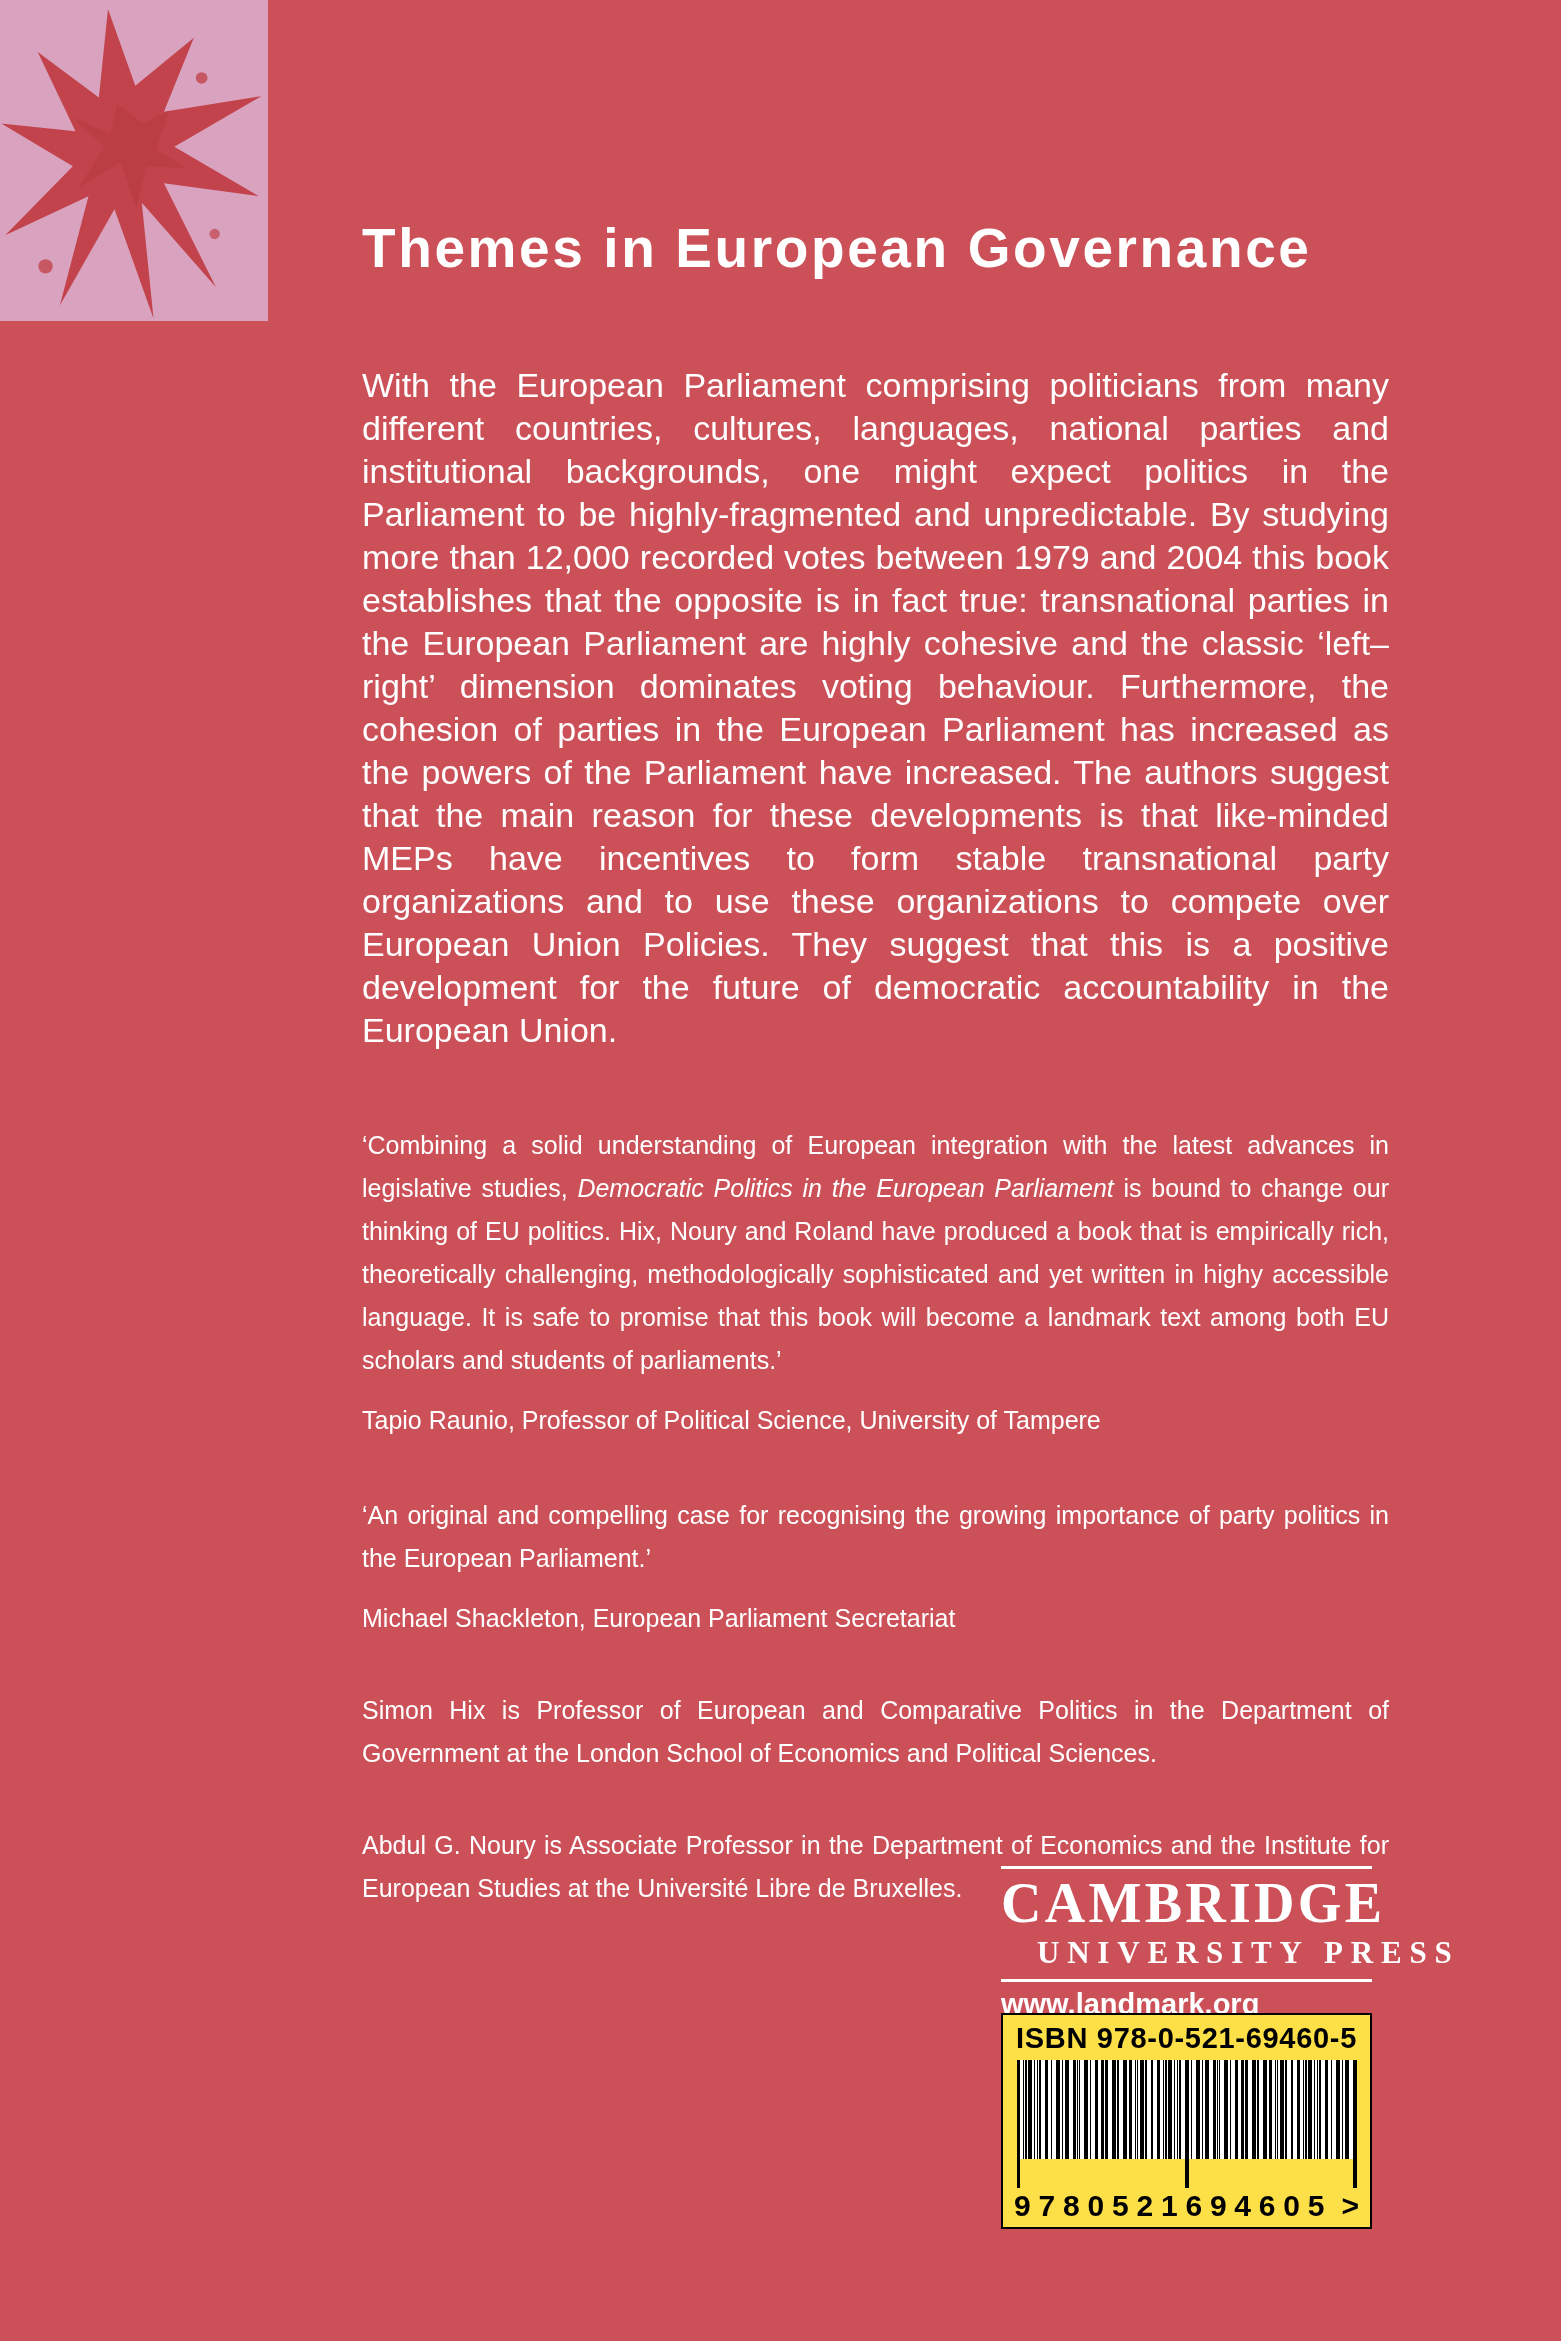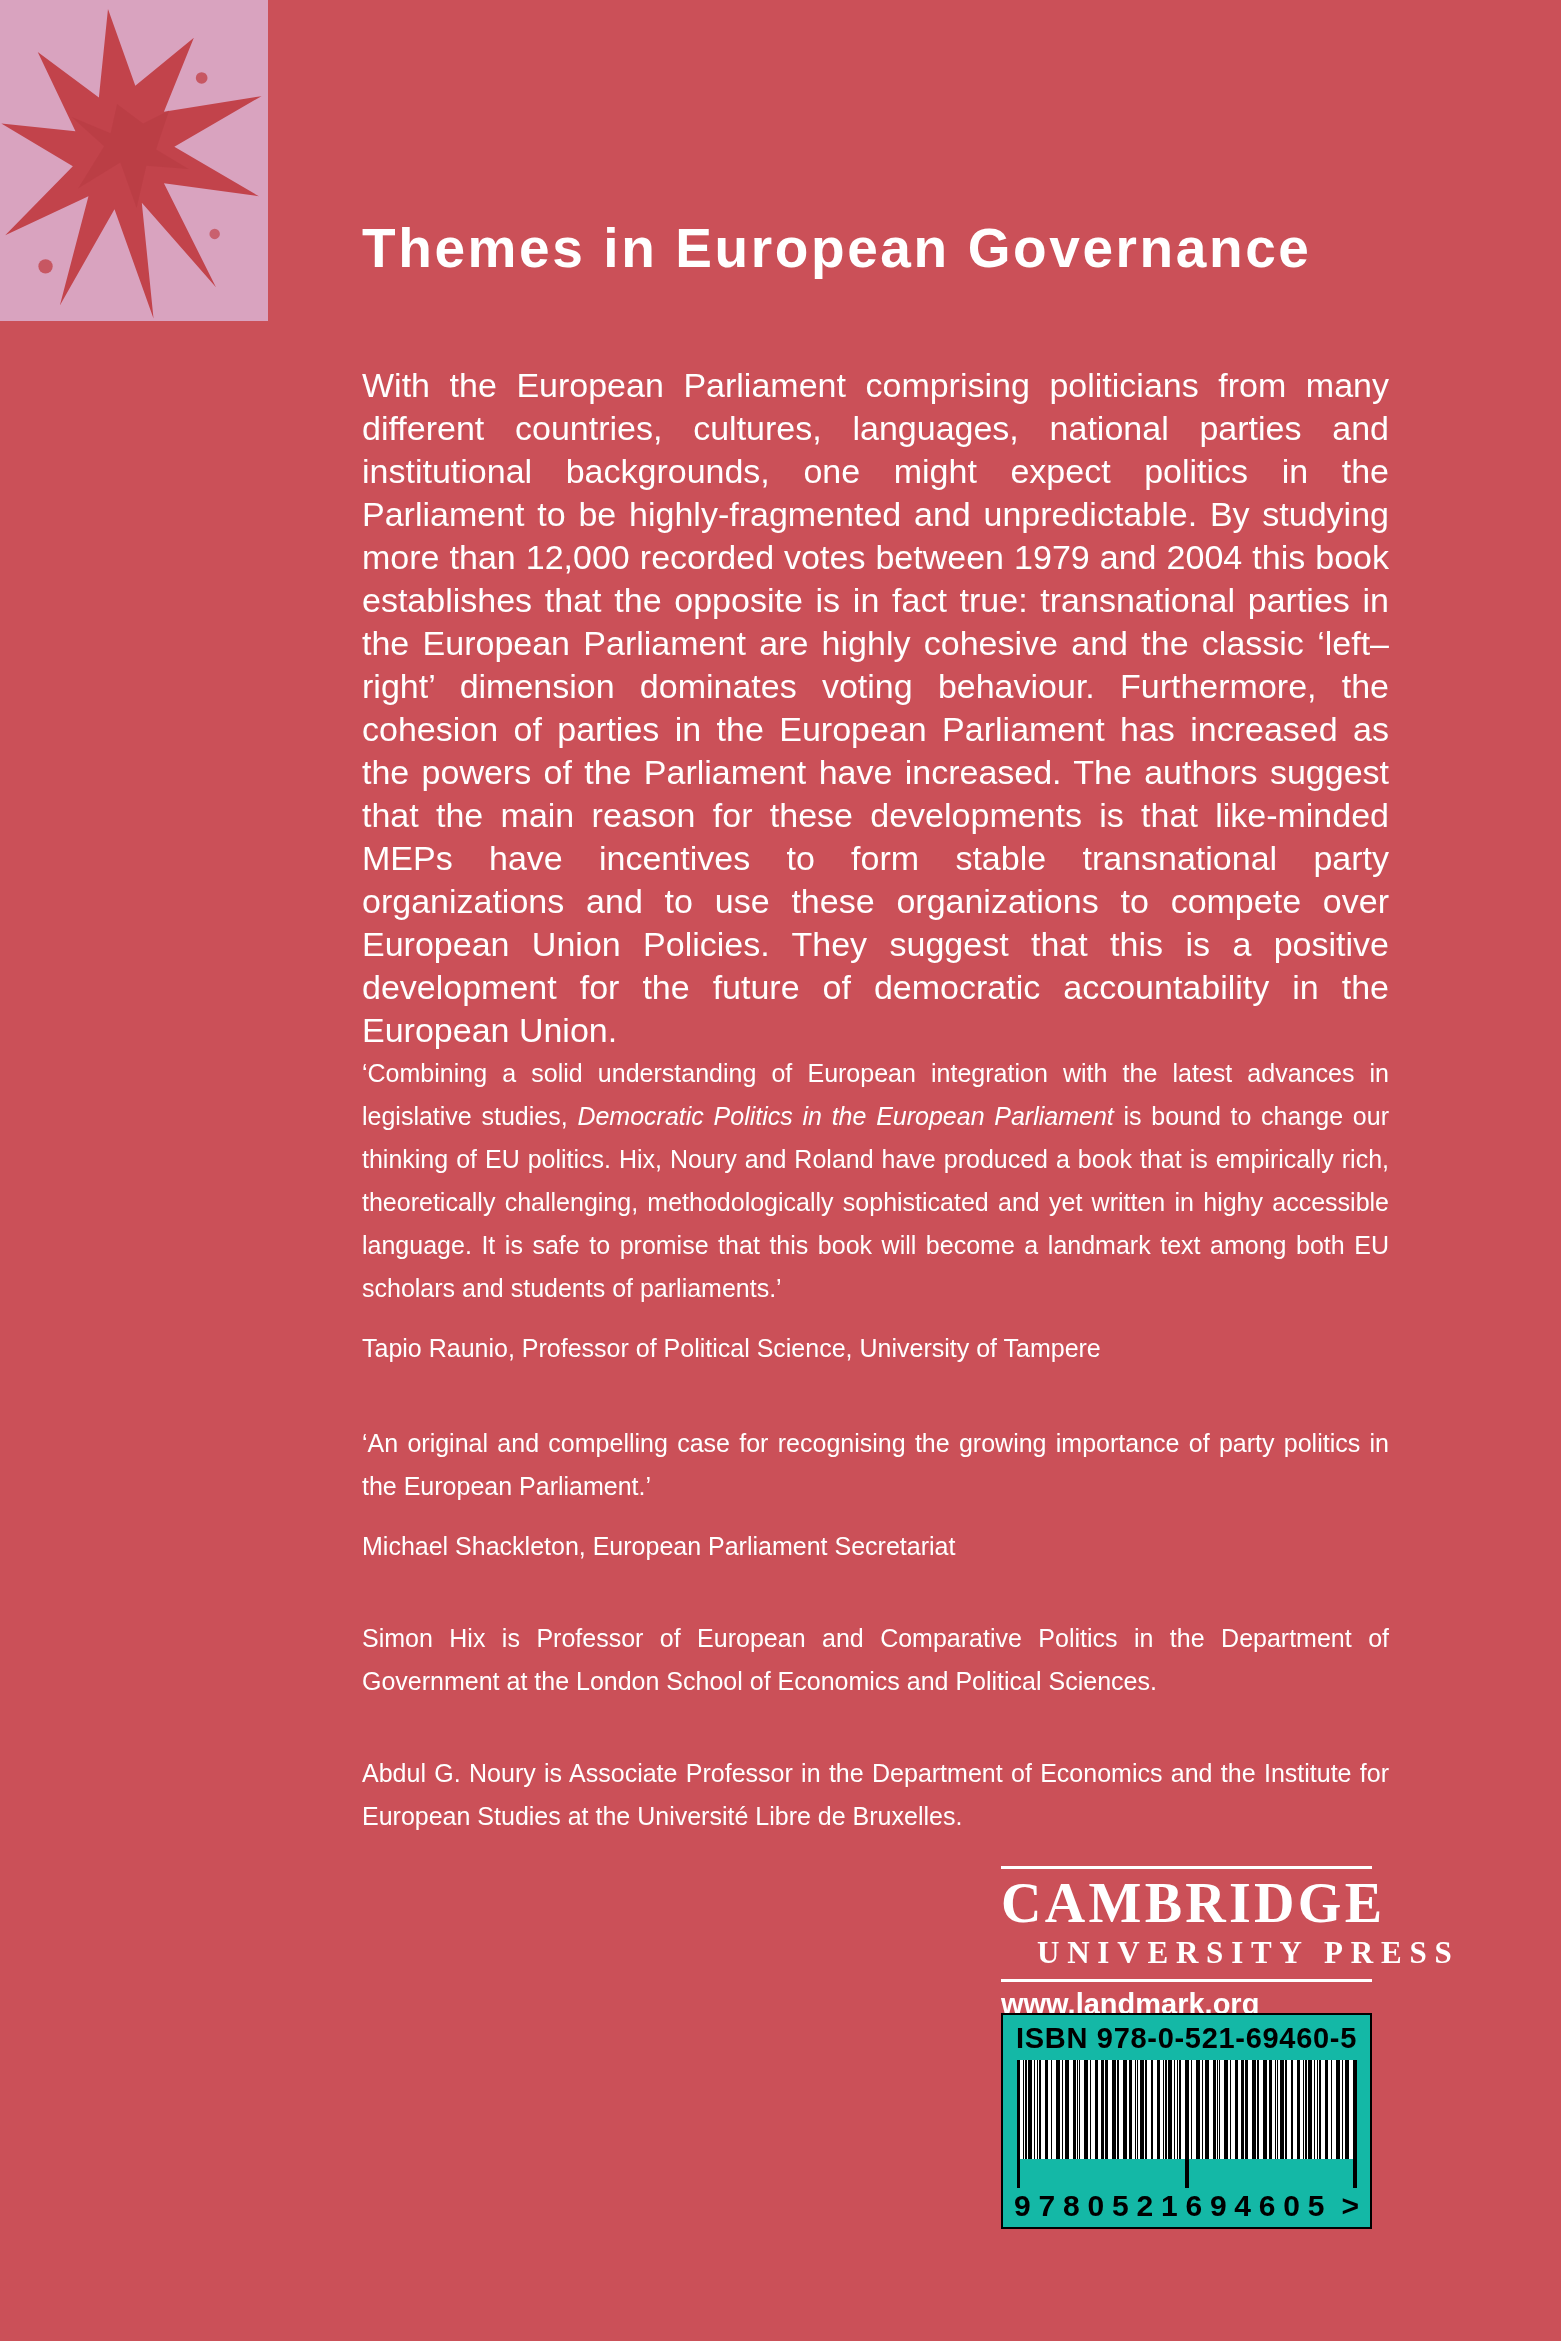--- a/index.html
+++ b/index.html
@@ -45,20 +45,21 @@
   }
   .content p { color: #ffffff; }
 
   .blurb {
     font-size: 34px;
     line-height: 43px;
     text-align: justify;
   }
 
   .quote {
+    margin-top: 72px;
     font-size: 25px;
     line-height: 43px;
     text-align: justify;
   }
   .quote-2 { margin-top: 52px; }
   .book-title { font-style: italic; }
 
   .attribution {
     margin-top: 17px;
     font-size: 25px;
@@ -103,21 +104,21 @@
     font-size: 29px;
     font-weight: bold;
     margin-top: 6.5px;
   }
 
   
   .barcode-box {
     position: absolute;
     left: 1001px; top: 2013px;
     width: 371px; height: 216px;
-    background: #14b8a6;
+    background: #fde047;
     border: 2px solid #000000;
     color: #000000;
     display: flex;
     flex-direction: column;
     align-items: center;
   }
   .isbn {
     font-size: 29px;
     font-weight: bold;
     letter-spacing: 0.7px;

